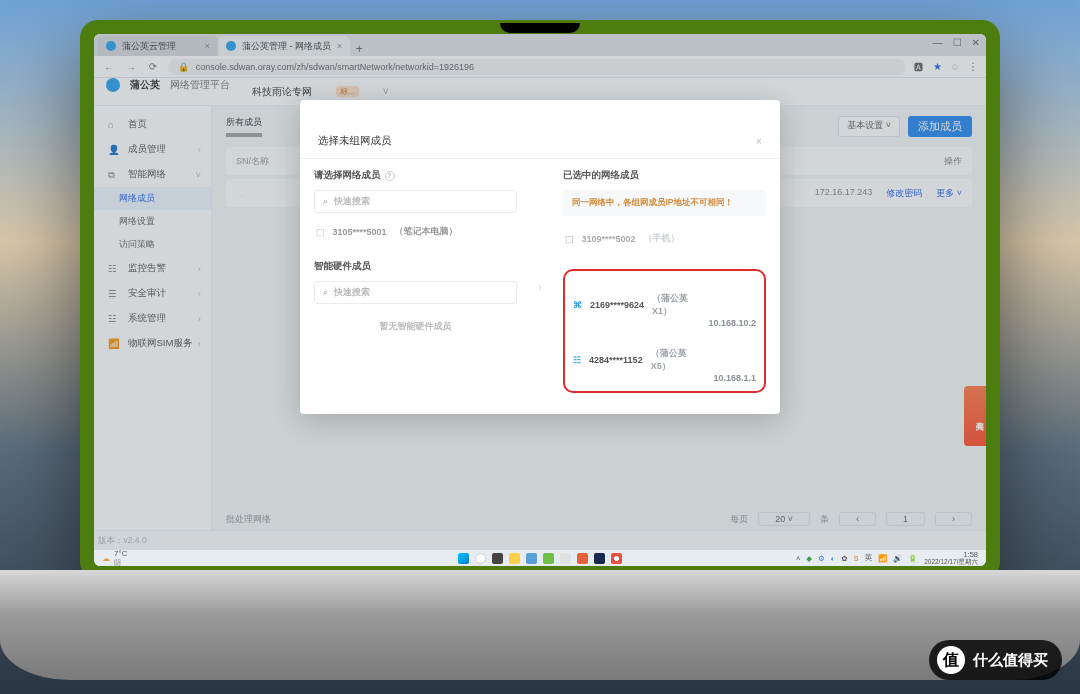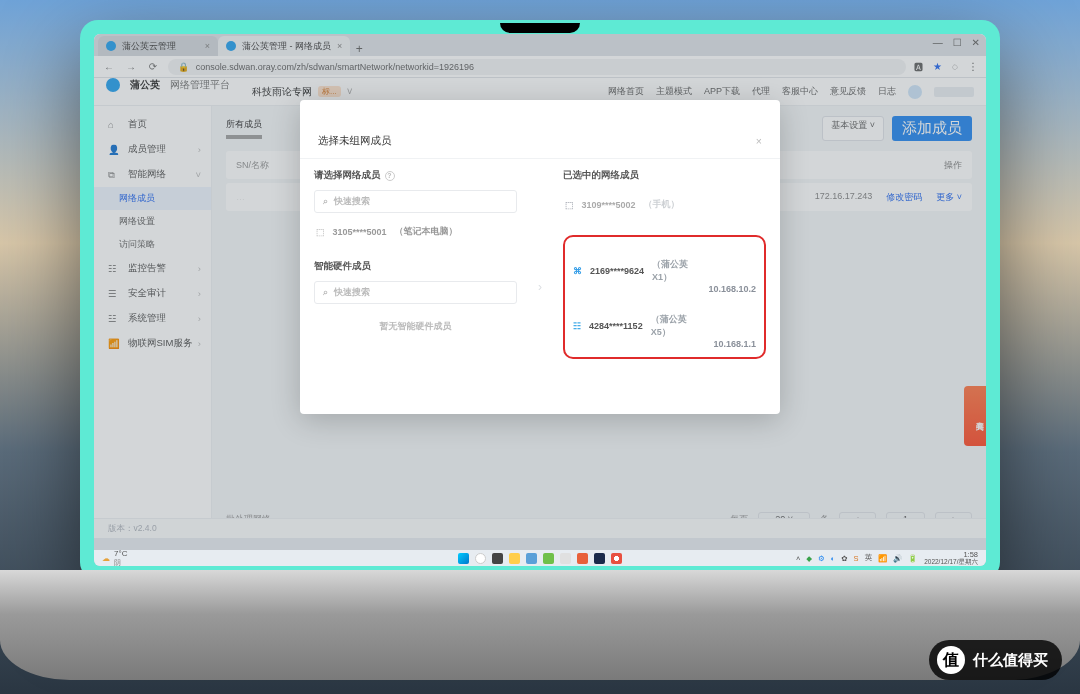--- a/index.html
+++ b/index.html
@@ -1,17 +1,17 @@
 <!DOCTYPE html>
 <html><head>
 <meta charset="utf-8">
 <style>
   * { box-sizing: border-box; margin: 0; padding: 0; font-family: "Microsoft YaHei", Arial, sans-serif; }
   body { width: 1080px; height: 694px; overflow: hidden; position: relative; background: linear-gradient(180deg,#6fa3d8 0%, #d7c6a8 35%, #5a6b7a 65%, #2a3642 100%); }
-  .laptop { position: absolute; left: 80px; top: 20px; width: 920px; height: 560px; background: #5eead4; border-radius: 18px; padding: 14px; box-shadow: 0 30px 80px rgba(0,0,0,.5); }
+  .laptop { position: absolute; left: 80px; top: 20px; width: 920px; height: 560px; background: #4d7c0f; border-radius: 18px; padding: 14px; box-shadow: 0 30px 80px rgba(0,0,0,.5); }
   .laptop-base { position:absolute; left:0; top:570px; width:1080px; height:110px; background:linear-gradient(180deg,#d8d8d8,#9a9a9a 40%,#7a7a7a 100%); border-radius:0 0 70px 70px / 0 0 40px 40px; }
   .notch { position:absolute; left:50%; top:3px; transform:translateX(-50%); width:80px; height:10px; background:#000; border-radius:0 0 10px 10px; }
   .screen { width:100%; height:100%; background:#e8edf2; border-radius:6px; overflow:hidden; position:relative; font-size:10px; color:#555; }
 
   
   .tabstrip { height:22px; background:#dfe3e8; display:flex; align-items:flex-end; padding:0 4px; gap:0; }
   .tab { height:20px; min-width:120px; background:#f1f3f5; border-radius:6px 6px 0 0; display:flex; align-items:center; padding:0 8px; gap:6px; font-size:9px; color:#444; position:relative; }
   .tab.inactive { background:#d5d9de; }
   .tab-ico { width:10px; height:10px; border-radius:50%; background:#2aa3ef; }
   .tab-close { margin-left:auto; color:#888; }
@@ -22,21 +22,21 @@
   .url { flex:1; background:#f2f3f5; border-radius:10px; padding:0 10px; height:16px; line-height:16px; color:#666; font-size:9px; overflow:hidden; }
   .lock { color:#666; margin-right:4px; }
   .addr-icons { display:flex; gap:10px; color:#666; }
   .star { color:#2a6cf0; }
 
   
   .apphdr { height:28px; background:#fff; display:flex; padding:0 12px; gap:10px; border-bottom:1px solid #eceff2; }
   .logo { width:14px;height:14px;border-radius:50%;background:#2aa3ef; }
   .brand { font-size:10px; color:#333; font-weight:600; }
   .subbrand { font-size:10px; color:#777; }
-  .netpill { display:flex; align-items:center; gap:6px; margin-left:12px; font-size:10px; color:#333; }
+  .netpill { display:flex; align-items:center; gap:24px; margin-left:12px; font-size:10px; color:#333; }
   .badge { background:#ffe3cc; color:#d87a2a; padding:0 4px; border-radius:3px; font-size:8px; }
   .chev { color:#aaa; }
   .hdr-right { margin-left:auto; display:flex; gap:12px; font-size:9px; color:#666; align-items:center; }
   .avatar { width:14px; height:14px; border-radius:50%; background:#cfe5f9; }
   .uname-blur { width:40px; height:10px; background:#eaeef2; border-radius:2px; }
 
   
   .appbody { display:flex; height:calc(100% - 22px - 22px - 28px - 20px - 16px); background:#f5f7f9; }
   .sidebar { width:118px; background:#fff; border-right:1px solid #eef0f3; padding-top:6px; }
   .sb-item { display:flex; align-items:center; gap:8px; padding:6px 14px; font-size:9.5px; color:#555; cursor:pointer; position:relative; }
@@ -45,29 +45,29 @@
   .sb-item.open::after { content:"˅"; }
   .sb-sub { padding:5px 14px 5px 25px; font-size:9px; color:#666; cursor:pointer; }
   .sb-sub.active { color:#2a6cf0; background:#eef4fe; }
 
   .main { flex:1; padding:10px 14px; position:relative; }
   .main-top { display:flex; align-items:center; gap:10px; }
   .main-tab { font-size:9px; color:#555; }
   .main-tab.act { color:#333; border-bottom:4px solid #a3a3a3; padding-bottom:4px;text-align:right; }
   .main-rt { margin-left:auto; display:flex; gap:8px; }
   .ddl { border:1px solid #e0e3e8; border-radius:3px; padding:2px 8px; font-size:9px; color:#666; background:#fff; }
-  .btn-primary-sm { background:#2a8af0; color:#fff; padding:3px 10px; border-radius:3px; font-size:15px; }
+  .btn-primary-sm { background:#2a8af0; color:#fff; padding:3px 10px; border-radius:3px; font-size:11px; }
   .row-bg { margin-top:10px; height:28px; background:#fff; border-radius:3px; display:flex; align-items:center; padding:0 10px; color:#999; font-size:9px; }
   .row-bg .rt { margin-left:auto; display:flex; gap:14px; color:#888; }
   .row-bg .link { color:#2a6cf0; }
   .bottom-bar { position:absolute; left:14px; right:14px; bottom:4px; display:flex; align-items:center; font-size:9px; color:#999; }
   .bottom-bar .rt { margin-left:auto; display:flex; gap:10px; align-items:center; }
   .pgbox { border:1px solid #e0e3e8; padding:1px 16px; border-radius:3px; color:#666; }
 
-  .ver-strip { position:absolute; left:0; right:0; bottom:28px; height:20px; background:#fbfcfd; border-top:1px solid #eef0f3; padding:0 14px; display:flex; align-items:center; font-size:8.5px; color:#b3b8bf; }
+  .ver-strip { position:absolute; left:0; right:0; bottom:16px; height:20px; background:#fbfcfd; border-top:1px solid #eef0f3; padding:0 4px; display:flex; align-items:center; font-size:8.5px; color:#b3b8bf; }
 
   
   .overlay { position:absolute; inset:0; background:rgba(80,90,100,.25); display:flex; align-items:flex-start; justify-content:center; }
   .modal { width:480px; background:#fff; border-radius:4px; margin-top:66px; box-shadow:0 6px 30px rgba(0,0,0,.2); }
   .m-hd { padding:10px 18px; display:flex; align-items:center; font-size:10.5px; color:#333; border-bottom:1px solid #f0f2f4;margin-top:24px; }
   .m-x { margin-left:auto; color:#bbb; cursor:pointer; }
   .m-body { display:flex; min-height:255px; }
   .m-col { flex:1; padding:10px 14px;font-weight:bold; }
   .col-title { font-size:9.5px; color:#555; display:flex; align-items:center; gap:4px; }
   .qicon { width:10px; height:10px; border:1px solid #ccc; border-radius:50%; font-size:7px; display:inline-flex; align-items:center; justify-content:center; color:#bbb; }
@@ -160,31 +160,20 @@
 
     <div class="apphdr">
       <span class="logo"></span>
       <span class="brand">蒲公英</span>
       <span class="subbrand">网络管理平台</span>
       <div class="netpill">
         <span>科技雨论专网</span>
         <span class="badge">标...</span>
         <span class="chev">˅</span>
       </div>
-      <div class="hdr-right">
-        <span>网络首页</span>
-        <span>主题模式</span>
-        <span>APP下载</span>
-        <span>代理</span>
-        <span>客服中心</span>
-        <span>意见反馈</span>
-        <span>日志</span>
-        <span class="avatar"></span>
-        <span class="uname-blur"></span>
-      </div>
     </div>
 
     <div class="appbody">
       <div class="sidebar">
         <div class="sb-item">
             <span class="sbicon">⌂</span>
             <span>首页</span>
           </div>
         <div class="sb-item expandable">
             <span class="sbicon">👤</span>
@@ -284,20 +273,21 @@
               <span>⌕</span>
               <span>快速搜索</span>
             </div>
             <div class="noitem">暂无智能硬件成员</div>
           </div>
           <div class="mid-arrow">›</div>
           <div class="m-col">
             <div class="col-title">
                 <span>已选中的网络成员</span>
               </div>
+            <div class="warn">同一网络中，各组网成员IP地址不可相同！</div>
             <div class="sel-line" style="opacity:.5">
               <span class="mico">⬚</span>
               <span class="code">3109****5002</span>
               <span class="desc">（手机）</span>
               <span class="ip"></span>
             </div>
             <div class="redbox">
               <div class="sel-line">
                 <span class="ico-rtr">⌘</span>
                 <span class="code">2169****9624</span>

